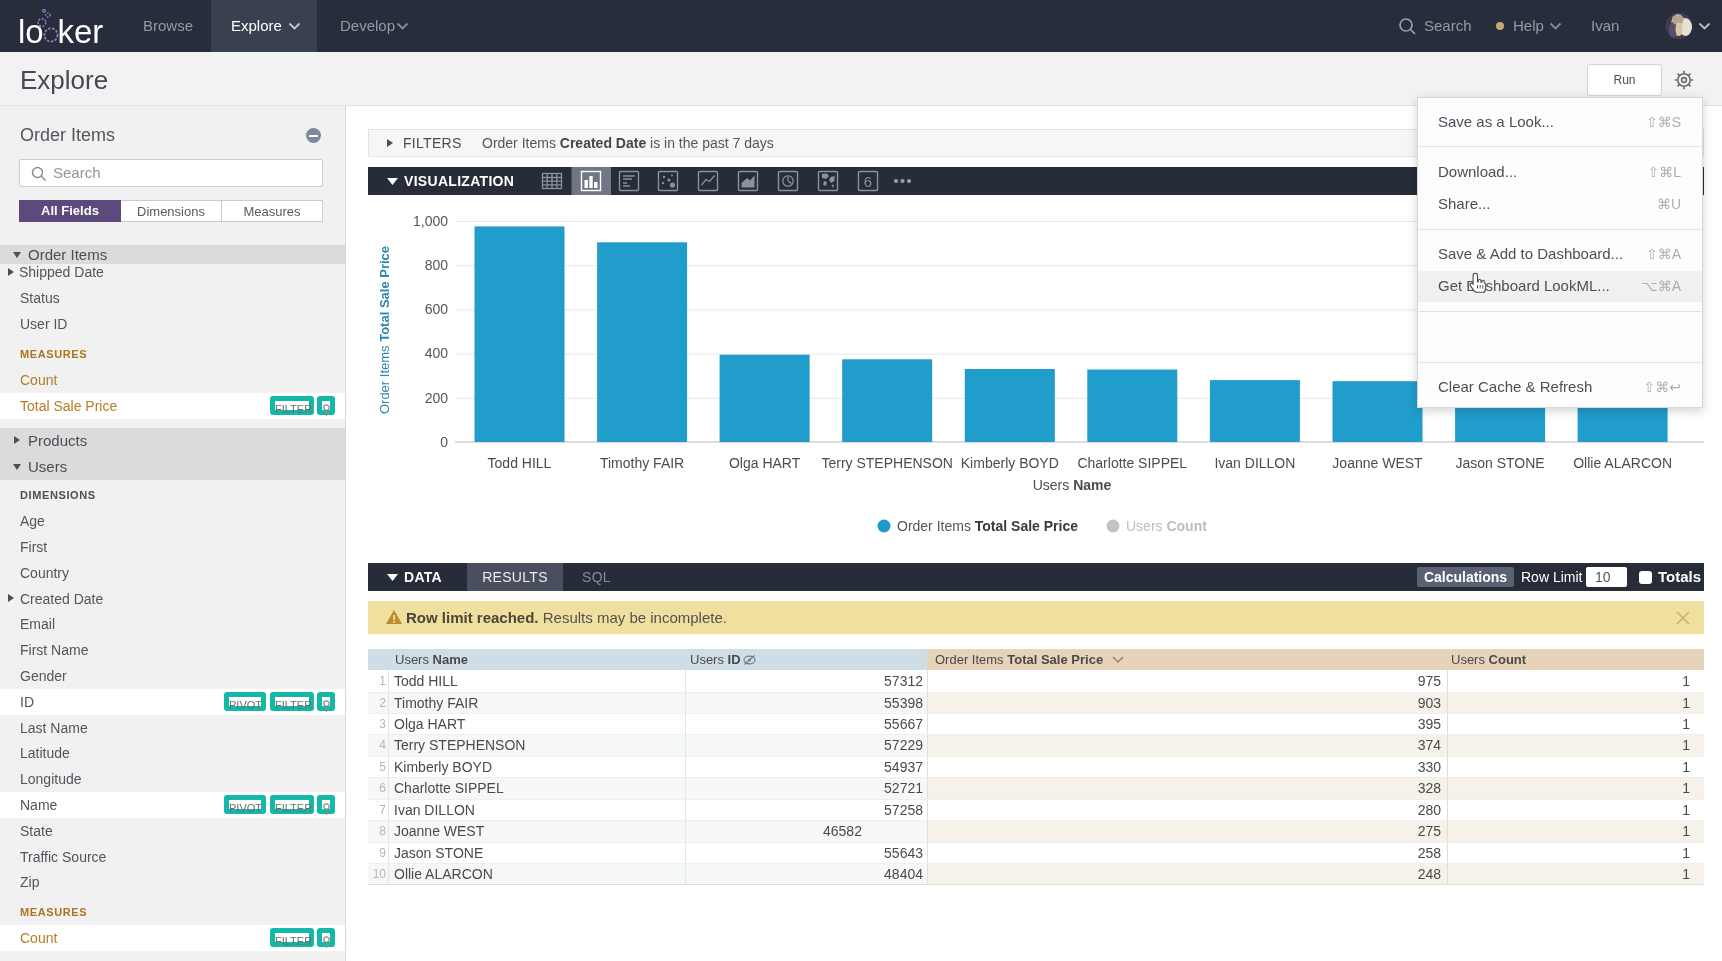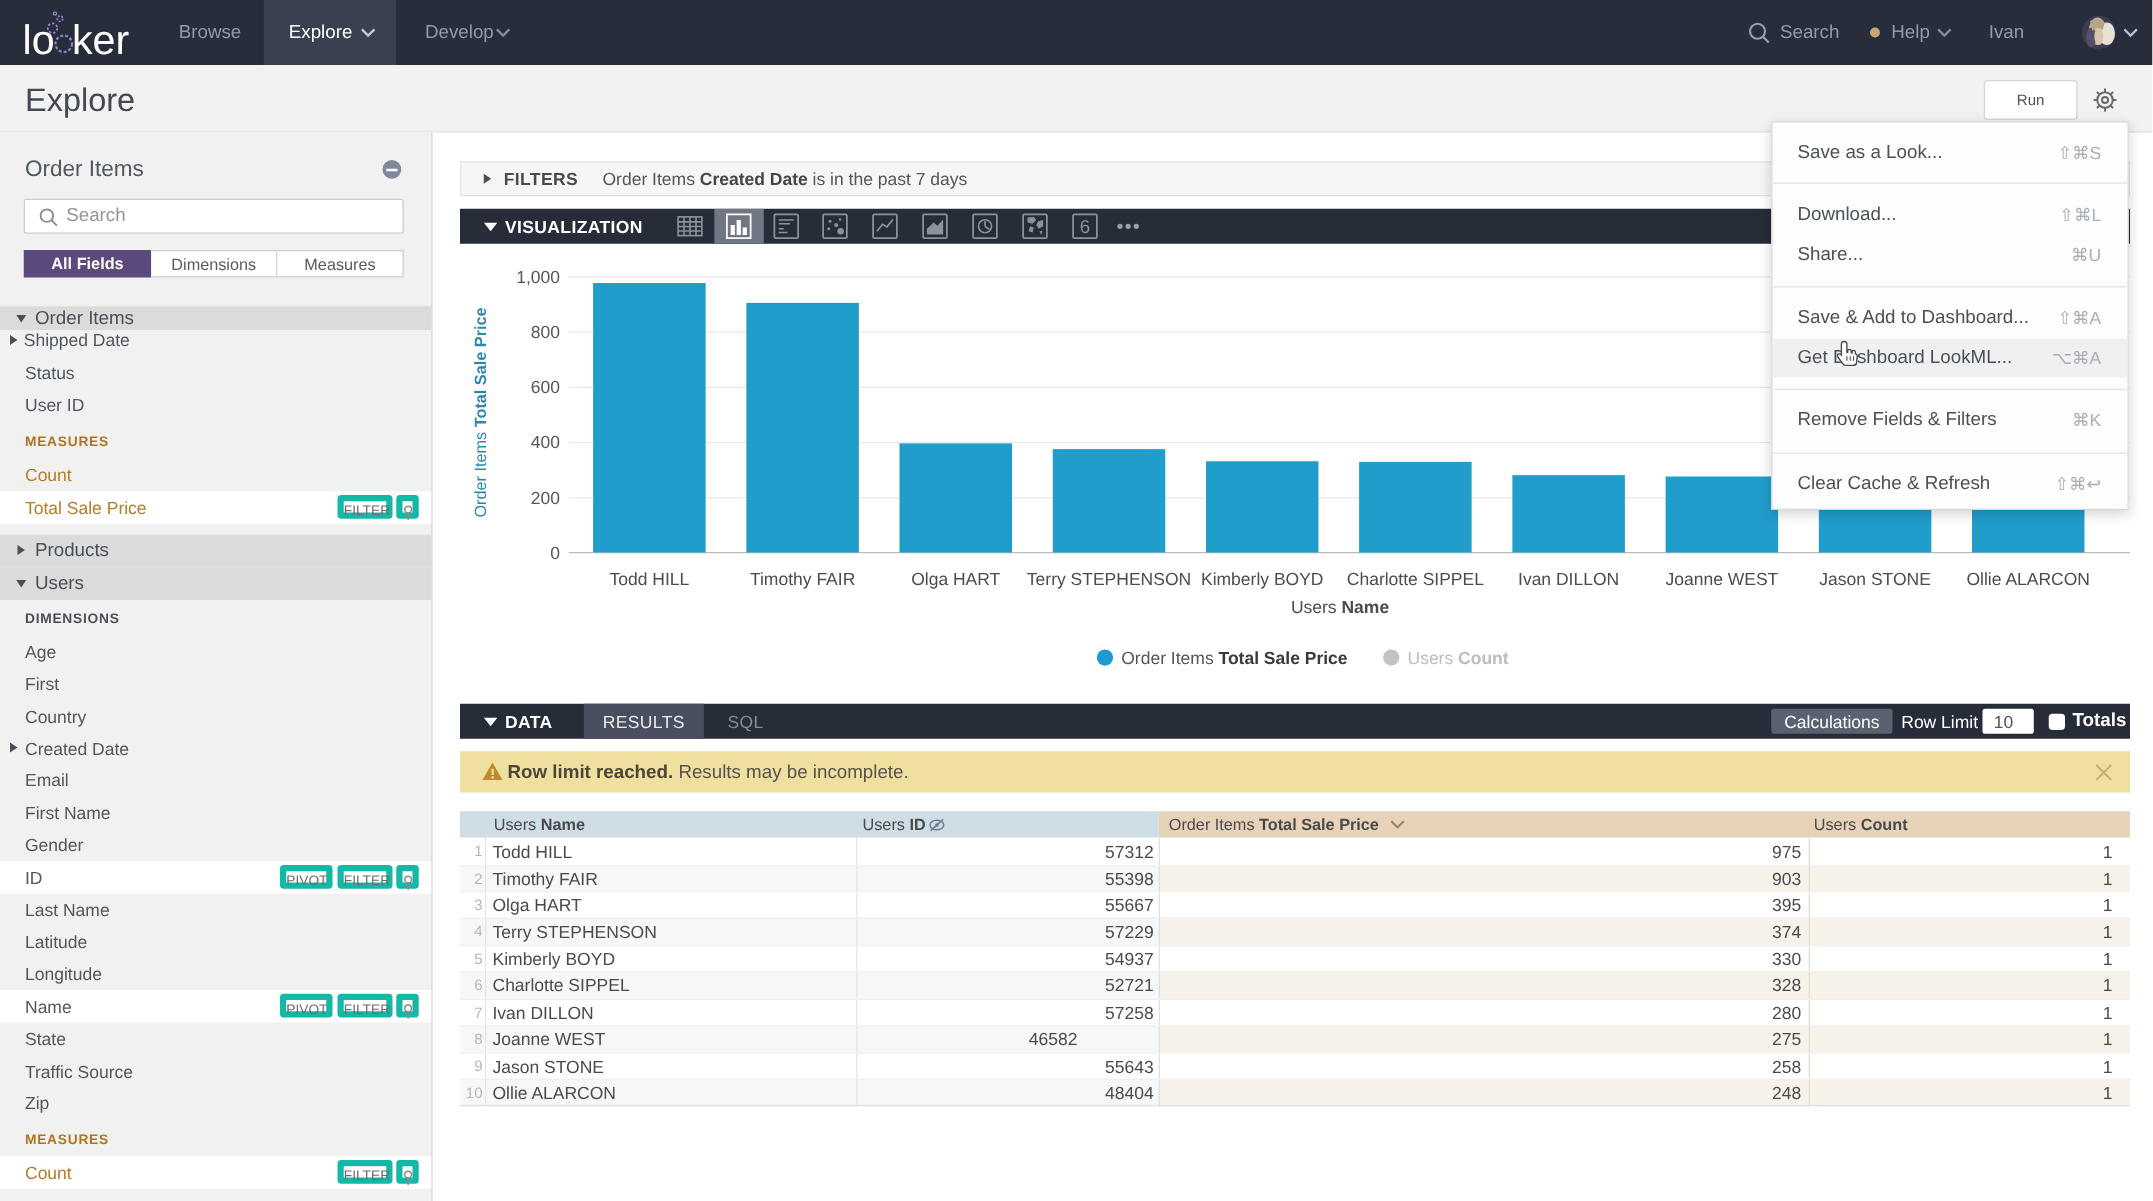--- a/index.html
+++ b/index.html
@@ -192,21 +192,21 @@
 <div class="abs sel" style="top:925px"></div>
 <div class="abs fld" style="top:925px;color:#b57d25">Count</div>
 <div class="abs btn-sm" style="left:270px;top:928px;width:44px">FILTER</div>
 <div class="abs btn-sm" style="left:317px;top:928px;width:18px"><svg width="9" height="13" style="margin-top:3px">
         <circle cx="4.5" cy="3.6" r="2.7" fill="none" stroke="#8a8a8a" stroke-width="1.2"></circle>
         <path d="M4.5 6.5 L4.5 12 M4.5 9.2 L7.5 9.2" stroke="#8a8a8a" stroke-width="1.1"></path>
       </svg></div>
 
 <div class="abs" id="filtersbar">
   <div class="tri-r abs" style="left:18px;top:9px"></div>
-  <div class="abs" style="left:34px;top:0;height:26px;line-height:26px;font-size:14px;font-weight:bold;color:#4a4a4a;letter-spacing:.3px">FILTERS</div>
+  <div class="abs" style="left:34px;top:0;height:26px;line-height:26px;font-size:14px;font-weight:normal;color:#4a4a4a;letter-spacing:.3px">FILTERS</div>
   <div class="abs" style="left:113px;top:0;height:26px;line-height:26px;font-size:14px;color:#555">Order Items <b style="color:#454545">Created Date</b> is in the past 7 days</div>
 </div>
 
 <div class="abs" id="vizbar">
   <svg class="abs" style="left:19px;top:11px" width="11" height="8">
         <path d="M0 0 L11 0 L5.5 7 Z" fill="#fff"></path>
       </svg>
   <div class="abs barlabel" style="left:36px;top:0;height:28px;line-height:28px">VISUALIZATION</div>
   <svg class="abs" style="left:170px;top:0" width="400" height="28">
 <rect x="33.5" y="0" width="39.5" height="28" fill="#707683"></rect>
@@ -311,21 +311,21 @@
 </svg>
 </div>
 
 <div class="abs" id="databar">
   <svg class="abs" style="left:19px;top:11px" width="11" height="8">
         <path d="M0 0 L11 0 L5.5 7 Z" fill="#fff"></path>
       </svg>
   <div class="abs barlabel" style="left:36px;top:0;height:28px;line-height:28px">DATA</div>
   <div class="abs" style="left:99px;top:0;width:96px;height:28px;background:#494f5e;color:#ececec;font-size:14px;text-align:center;line-height:28px;letter-spacing:.3px">RESULTS</div>
   <div class="abs" style="left:214px;top:0;height:28px;line-height:28px;color:#868c96;font-size:14px;letter-spacing:.3px">SQL</div>
-  <div class="abs" style="left:1049px;top:4px;width:97px;height:20px;background:#5a6170;border-radius:2px;color:#fff;font-weight:normal;font-size:14px;text-align:center;line-height:20px">Calculations</div>
+  <div class="abs" style="left:1049px;top:4px;width:97px;height:20px;background:#5a6170;border-radius:2px;color:#fff;font-weight:bold;font-size:14px;text-align:center;line-height:20px">Calculations</div>
   <div class="abs" style="left:1153px;top:0;height:28px;line-height:28px;color:#fff;font-size:14px">Row Limit</div>
   <div class="abs" style="left:1218px;top:4px;width:41px;height:20px;background:#fff;border-radius:2px;color:#555;font-size:14px;line-height:20px;padding-left:9px">10</div>
   <div class="abs" style="left:1271px;top:8px;width:13px;height:13px;background:#fff;border-radius:3px"></div>
   <div class="abs" style="left:1290px;top:0;height:28px;line-height:28px;color:#fff;font-size:15px;font-weight:bold">Totals</div>
 </div>
 
 <div class="abs" id="banner">
   <svg class="abs" style="left:17px;top:8px" width="18" height="16">
         <path d="M9 1 L17 15 L1 15 Z" fill="#c08a2e"></path>
         <rect x="8.2" y="6" width="1.8" height="5" fill="#efe0a0"></rect>
@@ -446,24 +446,20 @@
   <div class="abs mdiv" style="top:131px"></div>
   <div class="abs mi" style="top:140px">
         <span class="t">Save &amp; Add to Dashboard...</span>
         <span class="k">⇧⌘A</span>
       </div>
   <div class="abs mi" style="top:172px">
         <span class="t">Get Dashboard LookML...</span>
         <span class="k">⌥⌘A</span>
       </div>
   <div class="abs mdiv" style="top:213px"></div>
-  <div class="abs mi" style="top:222px">
-        <span class="t">Remove Fields &amp; Filters</span>
-        <span class="k">⌘K</span>
-      </div>
   <div class="abs mdiv" style="top:264px"></div>
   <div class="abs mi" style="top:273px">
         <span class="t">Clear Cache &amp; Refresh</span>
         <span class="k">⇧⌘↩</span>
       </div>
 </div>
 
 <svg class="abs" style="left:1468px;top:272px" width="20" height="23" viewBox="0 0 20 23">
   <path d="M7.3 1.2 C8.6 1.2 9.5 2.1 9.5 3.4 L9.5 9.8 L10.2 9.9 L10.2 8.9 C10.2 8.1 10.8 7.5 11.6 7.5 C12.4 7.5 13 8.1 13 8.9 L13 10.3 L13.7 10.4 L13.7 9.6 C13.7 8.8 14.3 8.3 15 8.3 C15.8 8.3 16.3 8.9 16.3 9.7 L16.3 11 C17.2 11.2 17.8 11.9 17.8 12.9 L17.3 17.9 C17.2 19.3 16.1 20.3 14.7 20.3 L8.7 20.3 C7.6 20.3 6.7 19.8 6.1 18.9 L2.3 13.6 C1.6 12.6 1.9 11.5 2.9 11.2 C3.6 11 4.4 11.3 5.1 12 L5.1 3.4 C5.1 2.1 6 1.2 7.3 1.2 Z" fill="#fff" stroke="#4a4a4a" stroke-width="1.1"></path>
   <path d="M9.5 13 L9.5 16.5 M12.2 13 L12.2 16.5 M14.8 13 L14.8 16.5" stroke="#4a4a4a" stroke-width=".9" fill="none"></path>

